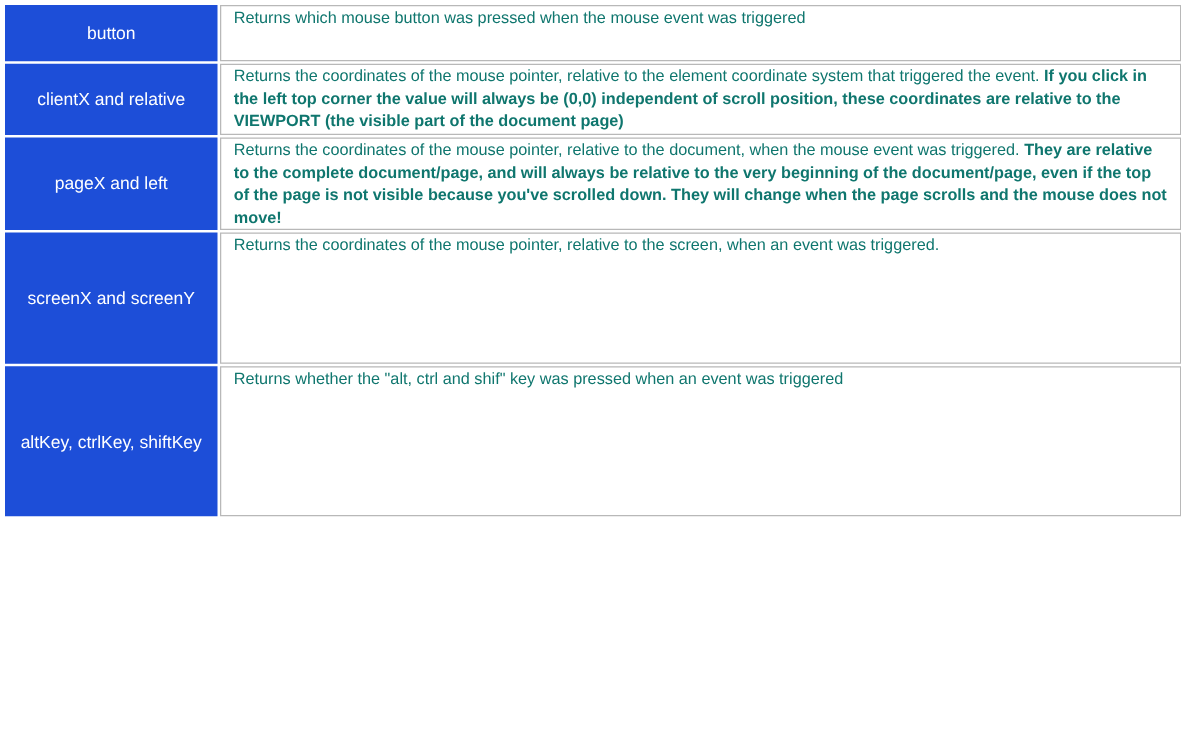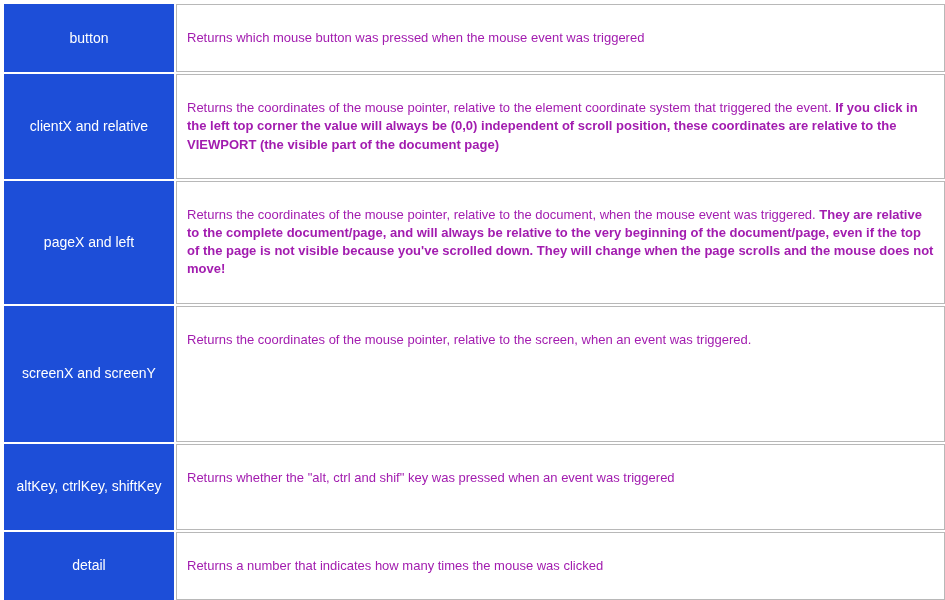--- a/index.html
+++ b/index.html
@@ -30,23 +30,23 @@
       vertical-align: middle;
       font-size: 14px;
       font-weight: 400;
       padding: 12px 8px;
       line-height: 1.5;
     }
     .desc-cell {
       display: table-cell;
       background: #ffffff;
       border: 1px solid #b8b8b8;
-      color: #a21caf;
+      color: #0f766e;
       font-size: 13px;
-      padding: 24px 10px;
+      padding: 0 10px;
       vertical-align: top;
       line-height: 1.4;
     }
     .desc-cell b {
       font-weight: bold;
     }
   </style>
 </head>
 <body>
 
@@ -67,33 +67,27 @@
   </div>
 
   <div class="row">
     <div class="label-cell">pageX and left</div>
     <div class="desc-cell">
       <span>Returns the coordinates of the mouse pointer, relative to the document, when the mouse event was triggered. </span><b>They are relative to the complete document/page, and will always be relative to the very beginning of the document/page, even if the top of the page is not visible because you've scrolled down. They will change when the page scrolls and the mouse does not move!</b>
     </div>
   </div>
 
   <div class="row">
-    <div class="label-cell" style="height:136px">screenX and screenY</div>
+    <div class="label-cell" style="height:105px">screenX and screenY</div>
     <div class="desc-cell">
       <span>Returns the coordinates of the mouse pointer, relative to the screen, when an event was triggered.</span><b></b>
     </div>
   </div>
 
   <div class="row">
-    <div class="label-cell" style="height:86px">altKey, ctrlKey, shiftKey</div>
+    <div class="label-cell" style="height:120px">altKey, ctrlKey, shiftKey</div>
     <div class="desc-cell">
       <span>Returns whether the "alt, ctrl and shif" key was pressed when an event was triggered</span><b></b>
     </div>
   </div>
 
-  <div class="row">
-    <div class="label-cell">detail</div>
-    <div class="desc-cell">
-      <span>Returns a number that indicates how many times the mouse was clicked</span><b></b>
-    </div>
-  </div>
 
 </div>
 
 </body></html>

